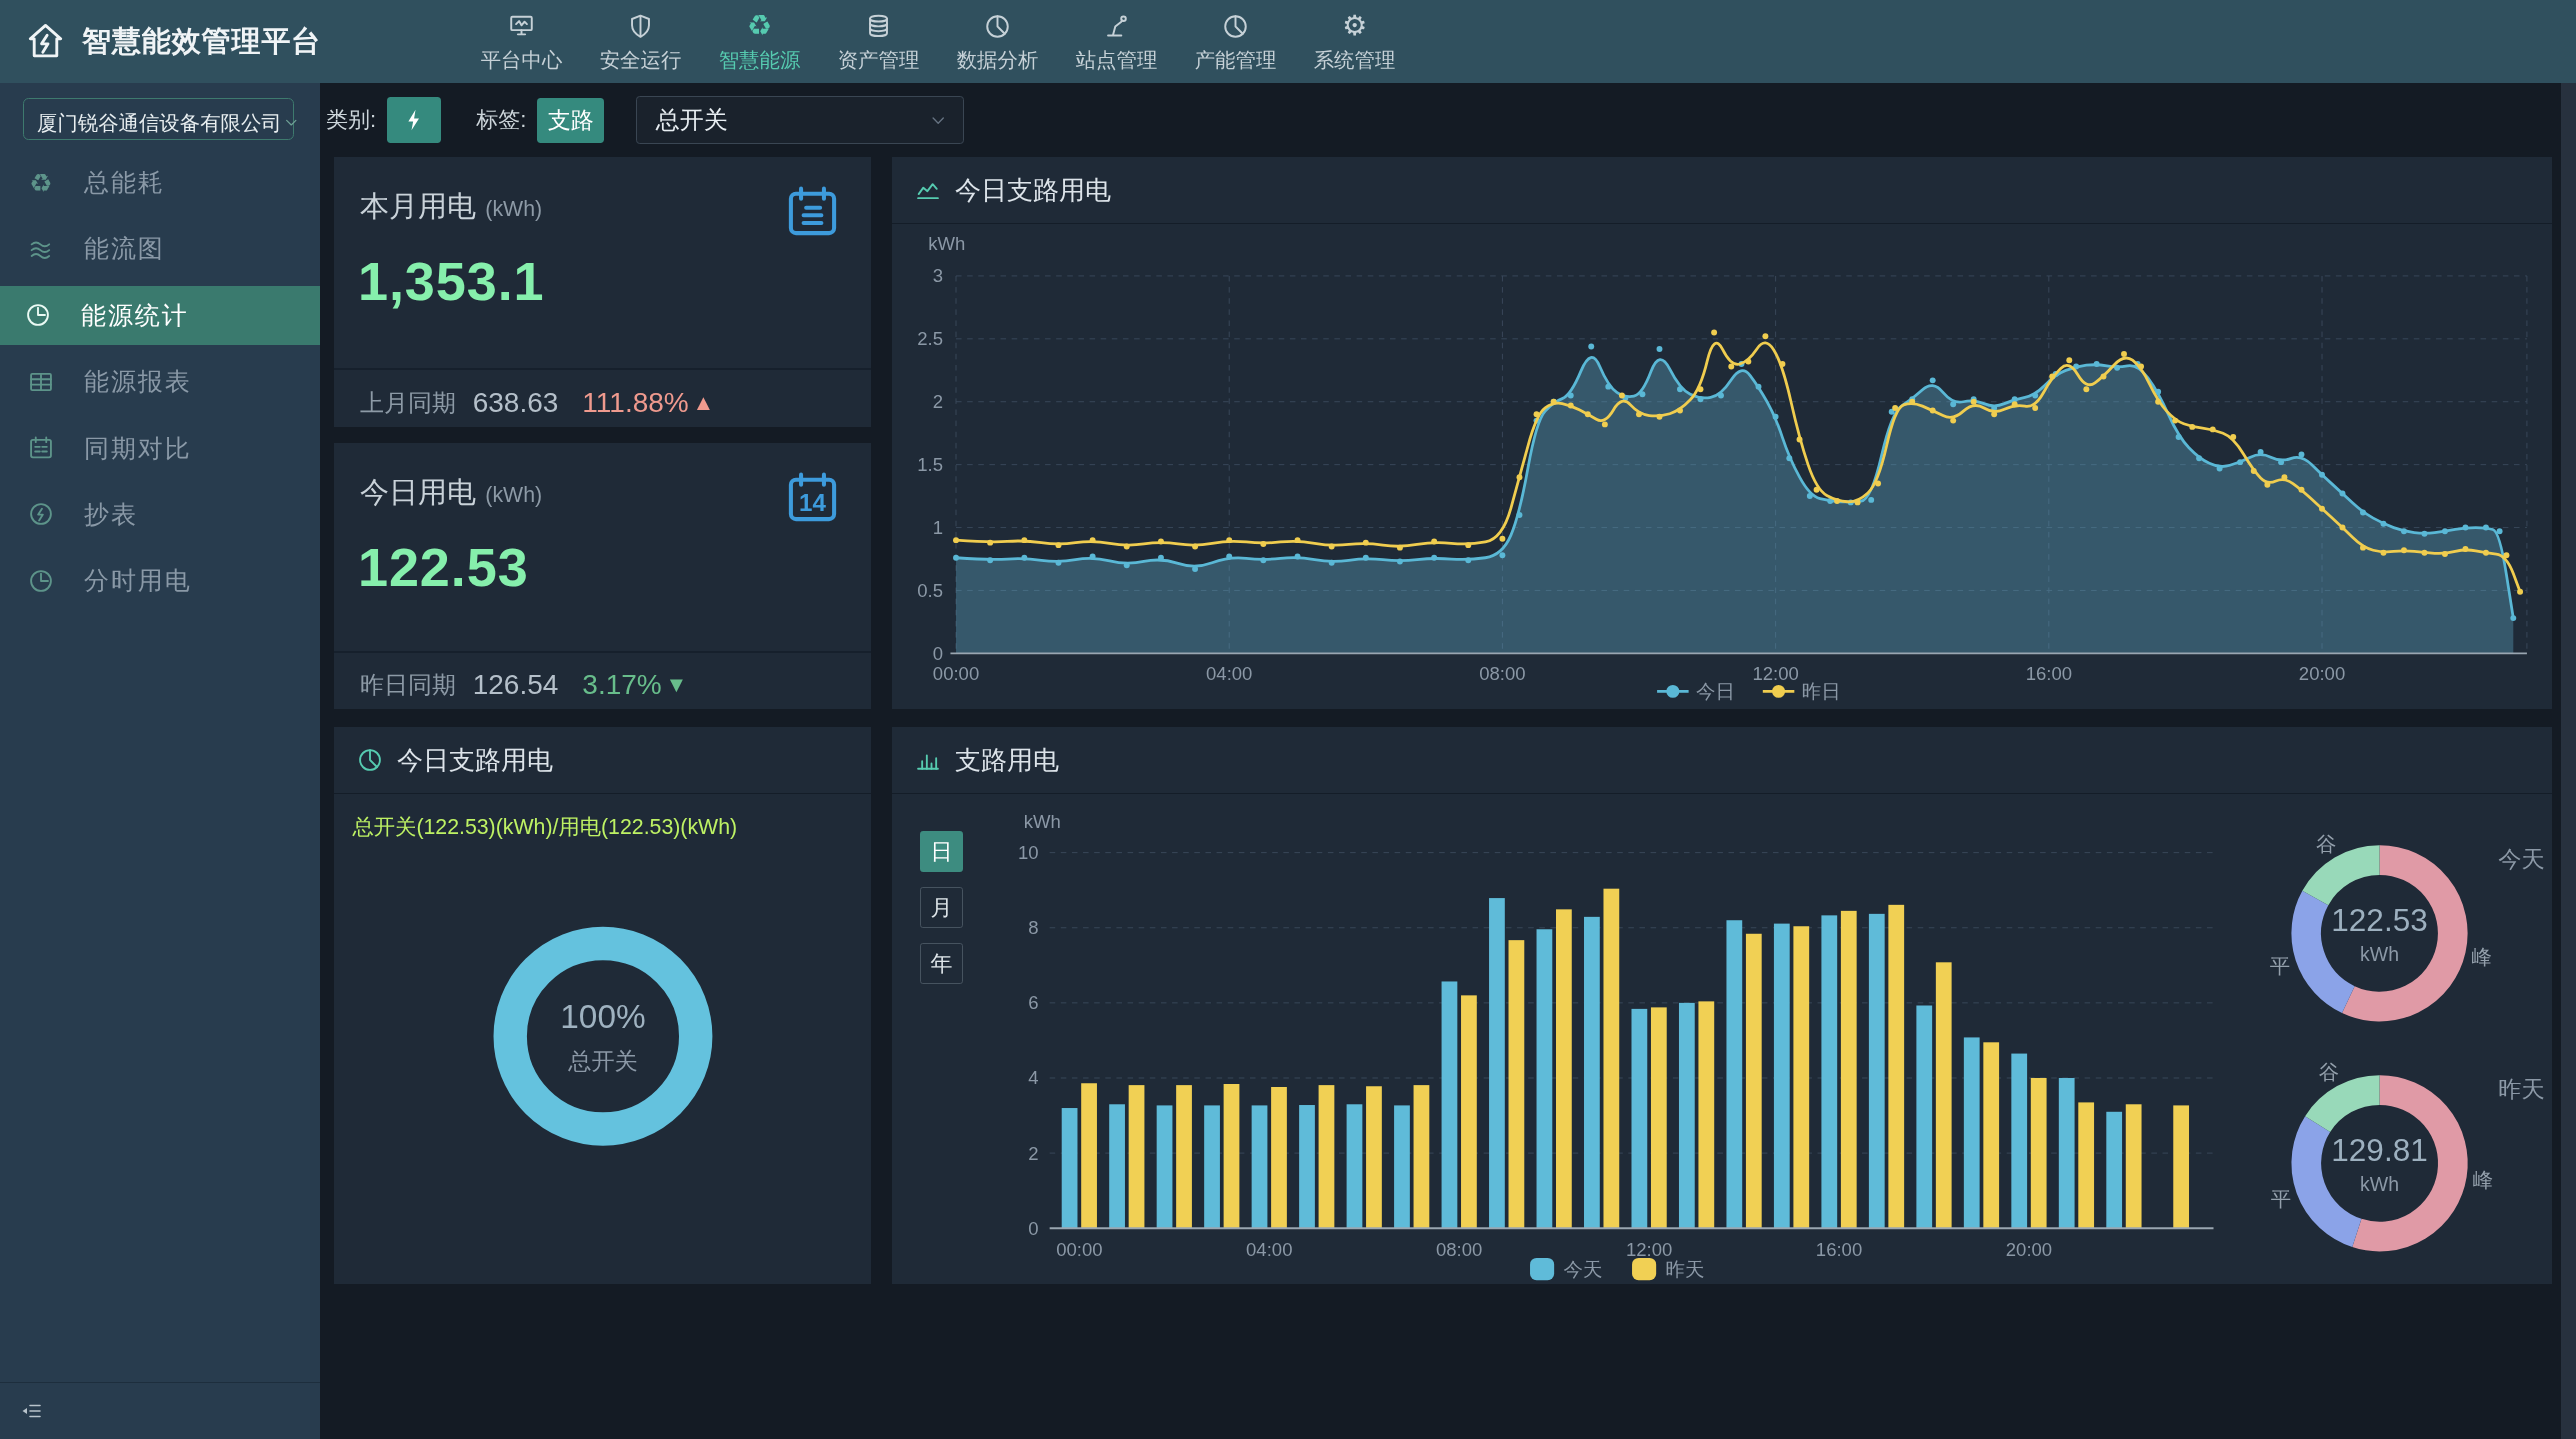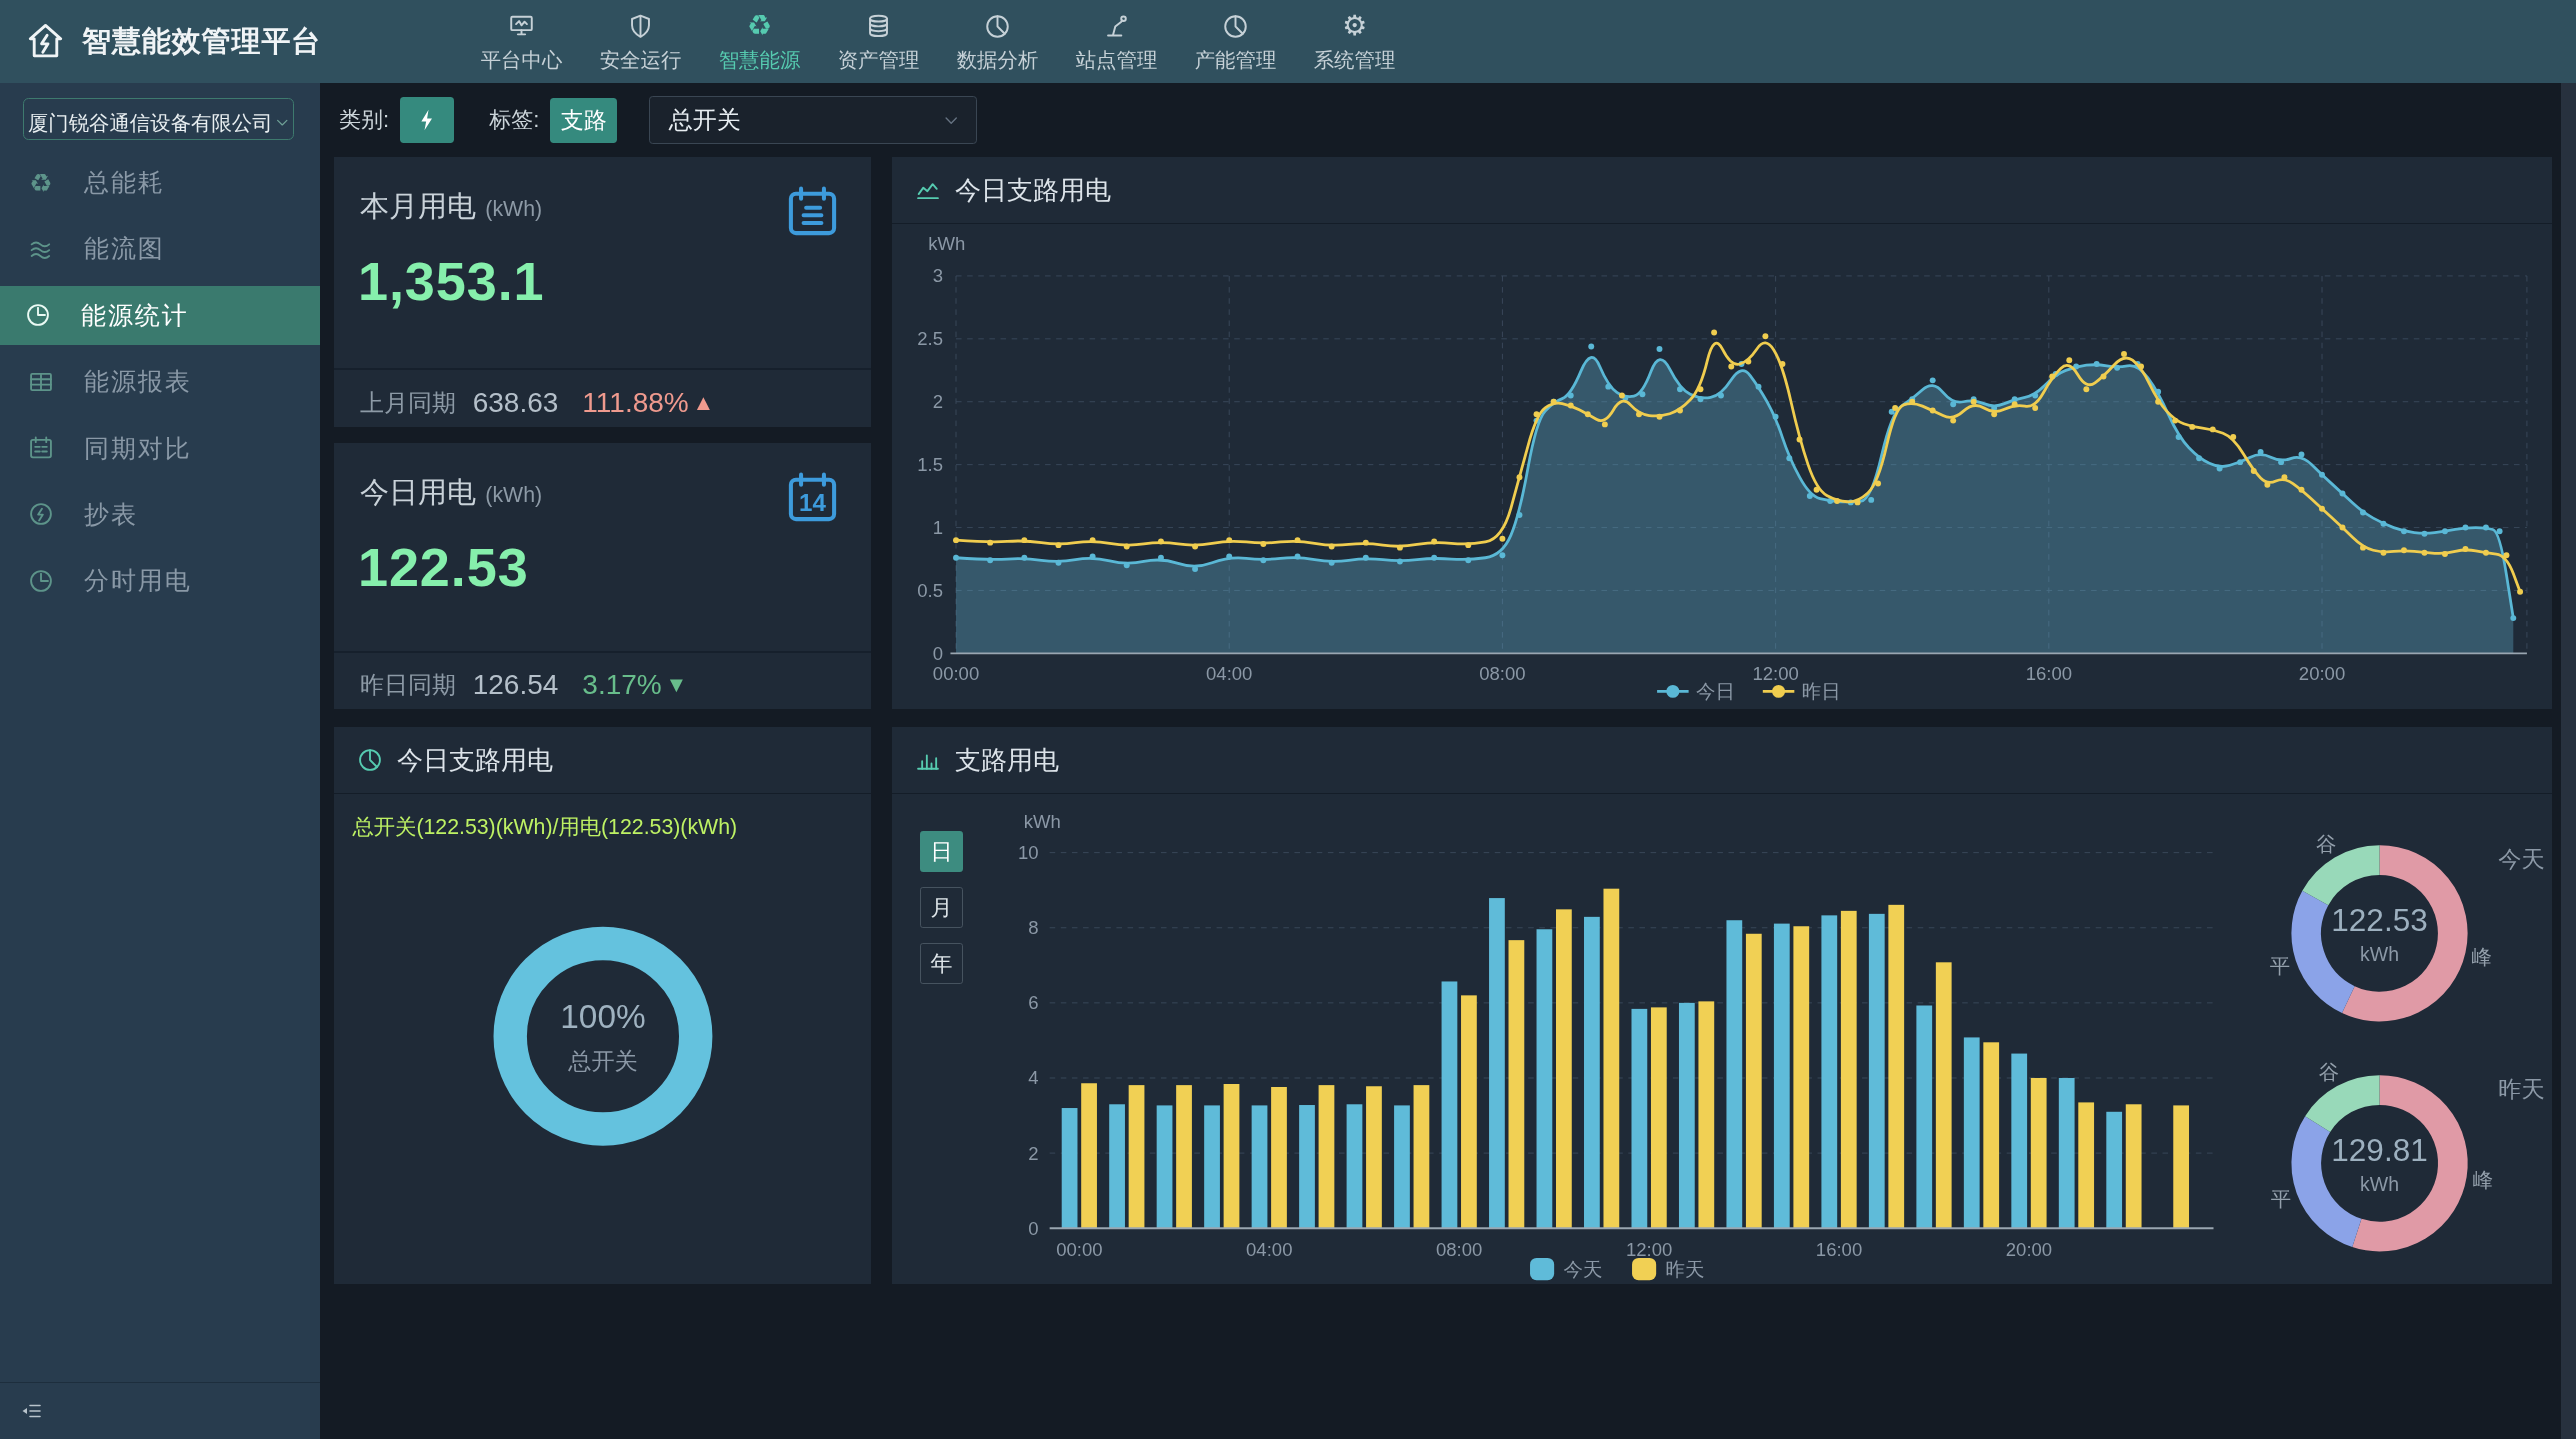--- a/index.html
+++ b/index.html
@@ -24,40 +24,40 @@
   #badge { position:absolute; left:7.4px; top:-3.7px; min-width:50px; height:29px; background:#b13a30; border-radius:15px; color:#fff; font-size:20.4px; display:flex; align-items:center; justify-content:center; }
   .round-icon { color:#eef3f5; }
   #live-icon { color:#4db574; }
   #live-icon svg, .round-icon svg { width:39px; height:39px; }
   #top-divider { width:1.9px; height:83px; background:#1c3440; }
   #avatar { width:52px; height:52px; border-radius:50%; background:#dfe3e6; }
   #user-name { font-size:22px; color:#eef3f6; }
 
   
   #sidebar { position:absolute; left:0; top:83px; width:320px; height:1356px; background:#283c4e; }
-  #company-select { position:absolute; left:23px; top:15px; width:271px; height:42px; border:1.9px solid #3e7a6e; border-radius:5.6px; display:flex; align-items:center; justify-content:center; padding:7px 11px 0 13px; cursor:pointer; }
+  #company-select { position:absolute; left:23px; top:15px; width:271px; height:42px; border:1.9px solid #3e7a6e; border-radius:5.6px; display:flex; align-items:center; justify-content:space-between; padding:7px 11px 0 13px; cursor:pointer; }
   #company-name { font-size:20.4px; color:#e9eff1; white-space:nowrap; }
   #company-select svg { width:18.5px; height:18.5px; color:#6fa196; }
   #side-menu { position:absolute; left:0; top:70px; width:320px; list-style:none; }
   .menu-item { height:59px; margin-bottom:7.4px; display:flex; align-items:center; padding-left:26px; gap:28px; cursor:pointer; }
   .menu-item .mi-icon { width:30px; height:30px; color:#5d948a; display:flex; align-items:center; justify-content:center; }
   .menu-item .mi-icon svg { width:28px; height:28px; }
   .menu-item .mi-label { font-size:25px; color:#8a99a7; letter-spacing:1.9px; }
   .menu-item.active { background:#3a7a6e;padding-left:23px; }
   .menu-item.active .mi-label { color:#ffffff; }
   .menu-item.active .mi-icon { color:#eafaf4; }
   #sidebar-footer { position:absolute; left:0; bottom:0; width:320px; height:57px; border-top:1.9px solid #1d2e3d; display:flex; align-items:center; padding-left:20.4px; color:#b9c4cc; cursor:pointer; }
   #sidebar-footer svg { width:24px; height:24px; }
   .char-icon { font-size:26px; line-height:1; font-family:"DejaVu Sans",sans-serif; }
   .nav-icon .char-icon { font-size:28px; }
 
   
   #content { position:absolute; left:320px; top:83px; width:2256px; height:1356px; background:#141b24; }
   #scrollbar { position:absolute; right:0; top:0; width:15px; height:100%; background:#27313e; }
-  #filter-bar { position:absolute; left:0; top:0; height:74px; display:flex; align-items:center; padding-left:19px; }
+  #filter-bar { position:absolute; left:0; top:0; height:74px; display:flex; align-items:center; padding-left:6px; }
   .filter-label { font-size:22px; color:#ccd5da; }
   .teal-btn { background:#358a7e; border-radius:3.7px; display:flex; align-items:center; justify-content:center; cursor:pointer; color:#fff; }
   #category-btn { width:54px; height:46px; margin-left:11px; }
   #category-btn svg { width:26px; height:26px; }
   #tag-label { margin-left:35px; }
   #tag-btn { width:67px; height:45px; margin-left:11px; font-size:23px; }
   #branch-select { margin-left:32px; width:328px; height:48px; background:#1a222c; border:0.9px solid #3a4653; border-radius:3.7px; display:flex; align-items:center; justify-content:space-between; padding:0 15px 0 18.5px; cursor:pointer; }
   #branch-select span { font-size:24px; color:#e8eef2; }
   #branch-select svg { width:20.4px; height:20.4px; color:#667382; }
 

